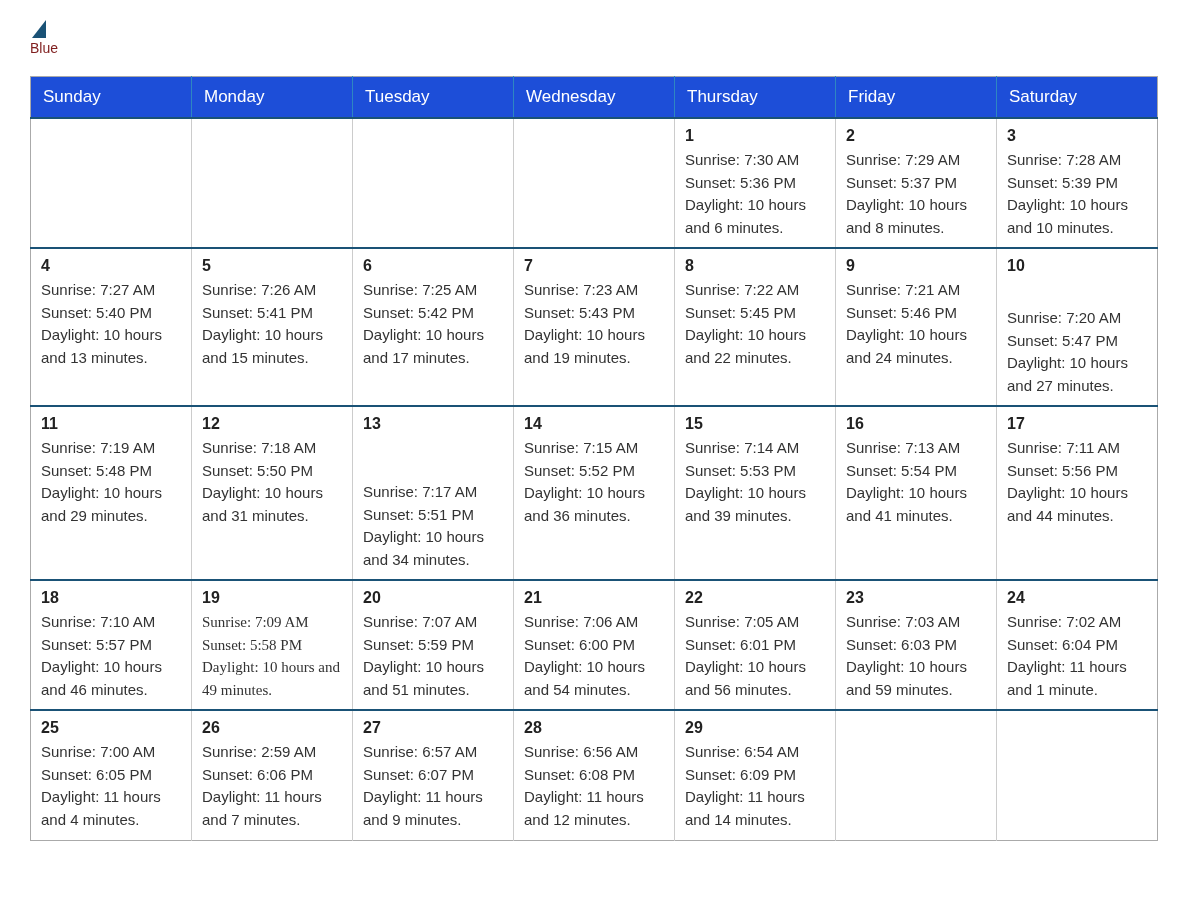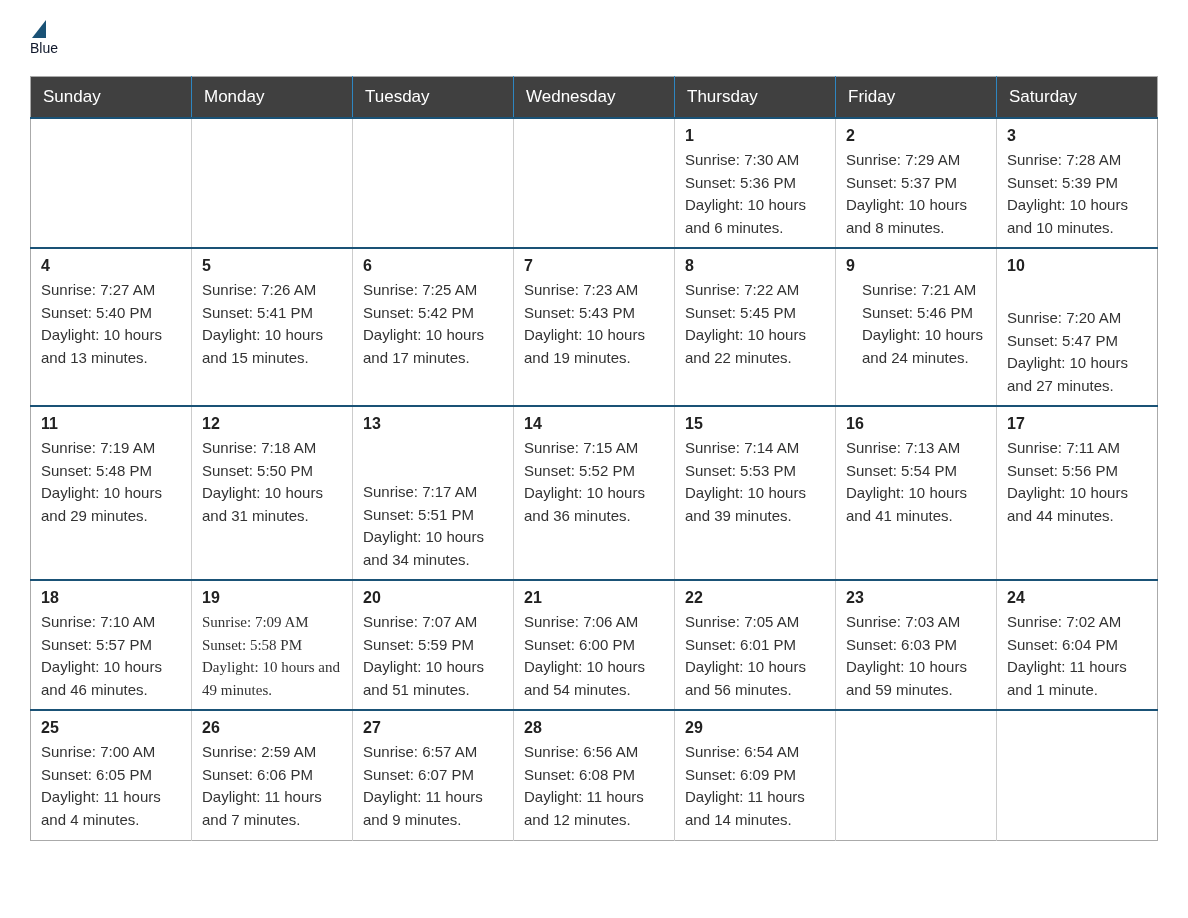--- a/index.html
+++ b/index.html
@@ -36,21 +36,21 @@
       border-bottom: 18px solid #1a5276;
       display: inline-block;
       margin: 0 2px;
     }
     .logo-blue {
       color: #1a6fc4;
       font-size: 28px;
       font-weight: bold;
     }
     .logo-subtitle {
-      color: #0f172a;
+      color: #7f1d1d;
       font-size: 14px;
       margin-top: 2px;
     }
     .title-area {
       text-align: right;
     }
     .page-title {
       font-size: 52px;
       font-weight: normal;
       color: #222;
@@ -60,21 +60,21 @@
       font-size: 22px;
       color: #555;
       margin-top: 6px;
     }
     .calendar {
       width: 100%;
       border-collapse: collapse;
       border: 1px solid #aaa;
     }
     .calendar th {
-      background-color: #404040;
+      background-color: #1d4ed8;
       color: #fff;
       padding: 10px 12px;
       text-align: left;
       font-size: 17px;
       font-weight: normal;
       border-right: 1px solid #2e86c1;
     }
     .calendar th:last-child { border-right: none; }
     .calendar td {
       vertical-align: top;
@@ -186,21 +186,21 @@
 Daylight: 10 hours and 19 minutes.</div>
         </td>
         <td>
           <span class="day-number">8</span>
           <div class="day-info" style="white-space: pre-line;">Sunrise: 7:22 AM
 Sunset: 5:45 PM
 Daylight: 10 hours and 22 minutes.</div>
         </td>
         <td>
           <span class="day-number">9</span>
-          <div class="day-info" style="white-space: pre-line; margin-left: 16px;">Sunrise: 7:21 AM
+          <div class="day-info" style="white-space: pre-line;">Sunrise: 7:21 AM
 Sunset: 5:46 PM
 Daylight: 10 hours and 24 minutes.</div>
         </td>
         <td>
           <span class="day-number">10</span>
           <div class="day-info" style="white-space: pre-line; margin-top: 32px;">Sunrise: 7:20 AM
 Sunset: 5:47 PM
 Daylight: 10 hours and 27 minutes.</div>
         </td>
       </tr>

